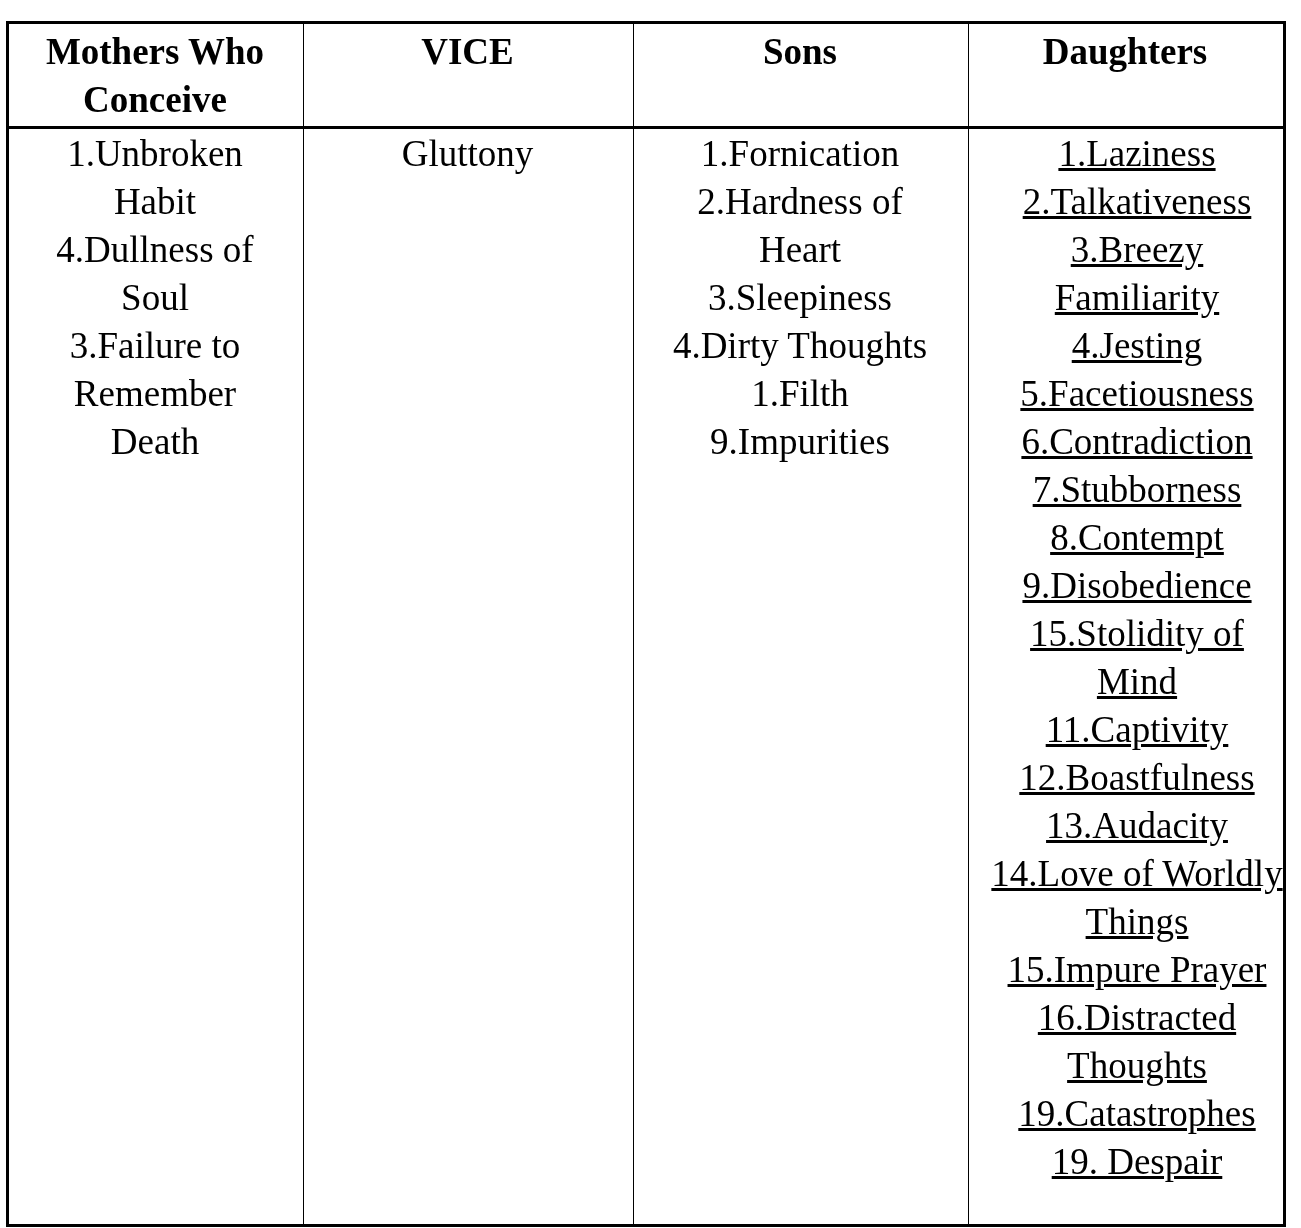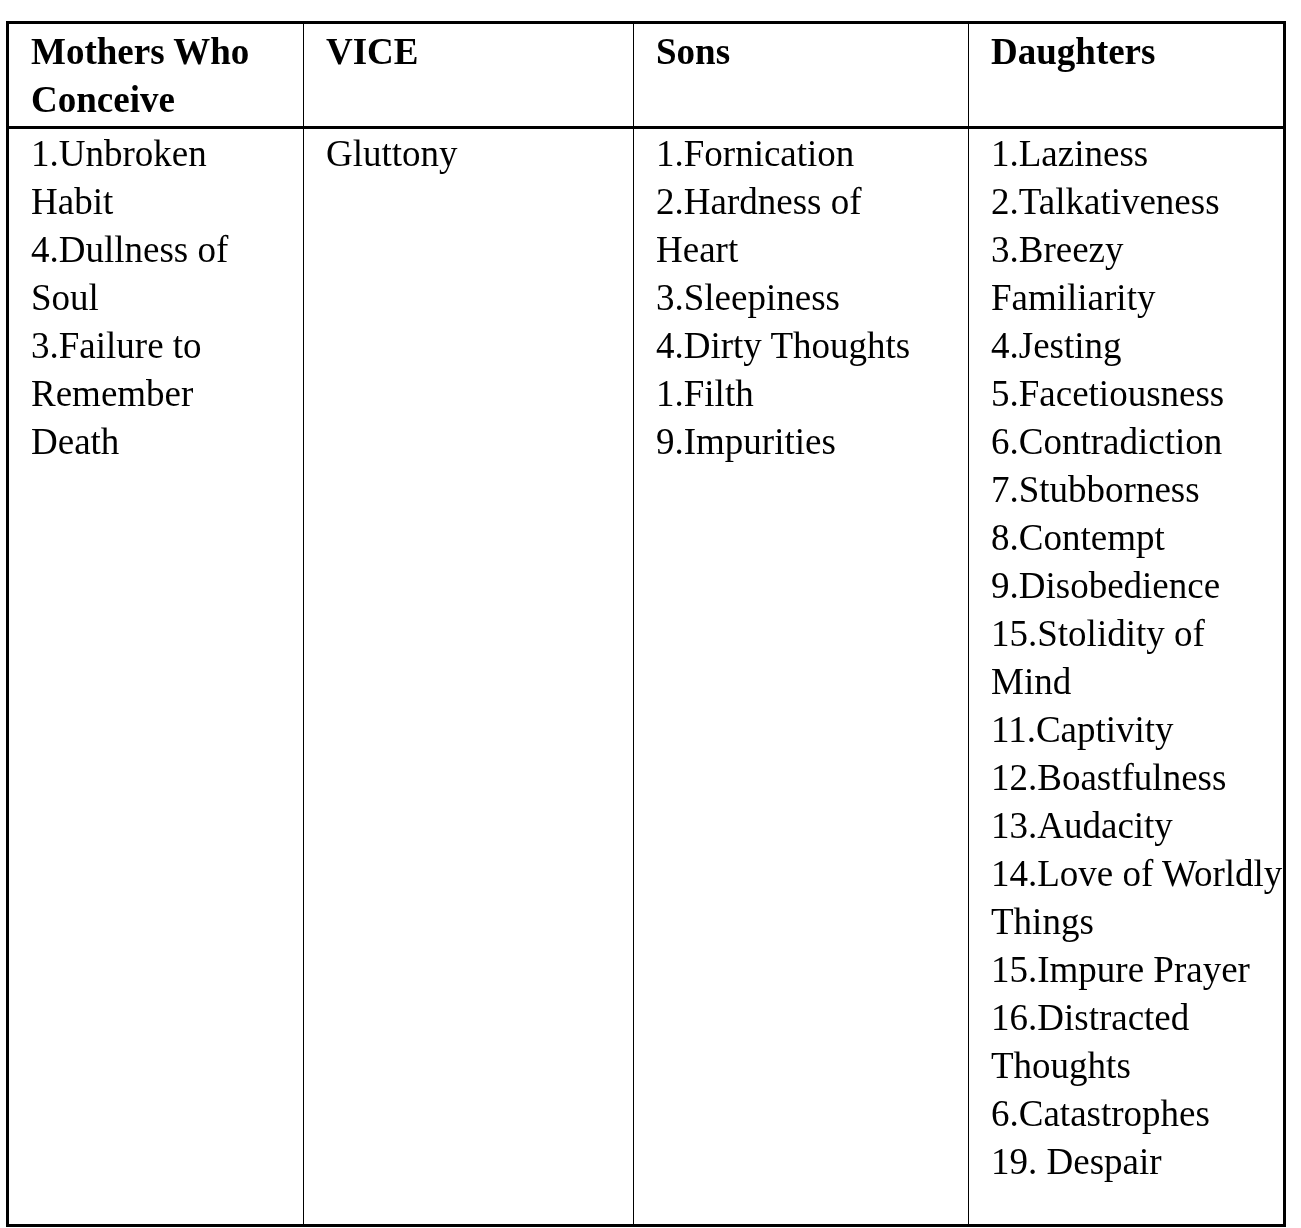--- a/index.html
+++ b/index.html
@@ -8,29 +8,29 @@
   table {
     position: absolute; left: 6px; top: 21px;
     width: 1277px; height: 1206px;
     border-collapse: collapse; table-layout: fixed;
     border: 3px solid #000;
   }
   col.c1 { width: 296px; } col.c2 { width: 330px; }
   col.c3 { width: 335px; } col.c4 { width: 316px; }
   th, td {
     border-left: 1.5px solid #000; border-right: 1.5px solid #000;
-    vertical-align: top; text-align: left;
+    vertical-align: top; text-align: center;
     padding: 0 24px 0 22px;
     font-size: 37px; line-height: 48px;
   }
   th { font-weight: bold; height: 98px; padding-top: 4px;
        border-bottom: 3px solid #000; }
   td { padding-top: 1px; }
   .item { display: block; }
-  td.c4cell { padding-left: 22px; padding-right: 0; }
+  td.c4cell { padding-left: 22px; padding-right: 0; text-decoration: underline; }
 </style>
 </head>
 <body>
 
 <table>
   <colgroup>
       <col class="c1">
       <col class="c2">
       <col class="c3">
       <col class="c4">
@@ -71,18 +71,18 @@
         <span class="item">7.Stubborness</span>
         <span class="item">8.Contempt</span>
         <span class="item">9.Disobedience</span>
         <span class="item">15.Stolidity of Mind</span>
         <span class="item">11.Captivity</span>
         <span class="item">12.Boastfulness</span>
         <span class="item">13.Audacity</span>
         <span class="item">14.Love of Worldly Things</span>
         <span class="item">15.Impure Prayer</span>
         <span class="item">16.Distracted Thoughts</span>
-        <span class="item">6.Catastrophes</span>
+        <span class="item">19.Catastrophes</span>
         <span class="item">19. Despair</span>
       </td>
     </tr>
   </tbody>
 </table>
 
 </body></html>

